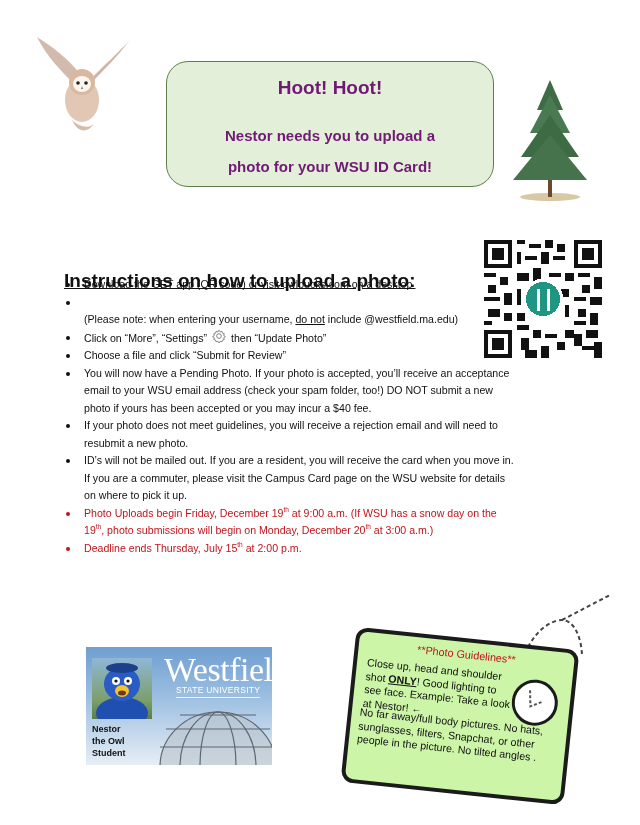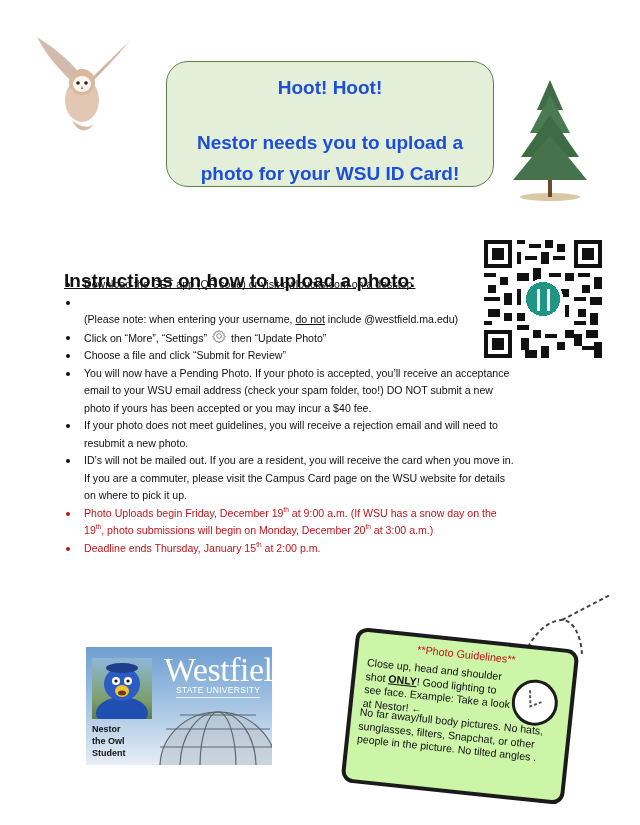--- a/index.html
+++ b/index.html
@@ -5,24 +5,24 @@
   html, body { margin: 0; padding: 0; background: #ffffff; }
   body { width: 640px; height: 825px; position: relative; overflow: hidden;
          font-family: "Liberation Sans", "DejaVu Sans", sans-serif; color: #111; }
 
   
   .owl { position: absolute; left: 32px; top: 32px; width: 100px; height: 110px; }
   .tree { position: absolute; left: 505px; top: 75px; width: 90px; height: 130px; }
   .hero-box {
     position: absolute; left: 166px; top: 61px; width: 326px; height: 124px;
     background: #e3efd8; border: 1.5px solid #5f7f4a; border-radius: 22px;
-    text-align: center; color: #1d4ed8; font-weight: bold;
+    text-align: center; color: #701a75; font-weight: bold;
   }
   .hero-box .l1 { font-size: 19px; margin-top: 15px; }
-  .hero-box .l2 { font-size: 19px; margin-top: 28px; line-height: 31px; }
+  .hero-box .l2 { font-size: 15px; margin-top: 21px; line-height: 31px; }
 
   
   .heading {
     position: absolute; left: 64px; top: 246px; font-size: 19px; font-weight: bold;
     text-decoration: underline; color: #111; margin-top: 24px;
   }
   .qr { position: absolute; left: 484px; top: 240px; width: 118px; height: 118px; }
   ul.steps {
     position: absolute; left: 64px; top: 276px; width: 455px;
     margin: 0; padding: 0; list-style: none; font-size: 10.6px; line-height: 17.5px;
@@ -184,21 +184,21 @@
     <span> then “Update Photo”</span>
   </li>
   <li><span>Choose a file and click “Submit for Review”</span></li>
   <li><span>You will now have a Pending Photo.  If your photo is accepted, you’ll receive an acceptance email to your WSU email address (check your spam folder, too!)   DO NOT submit a new photo if yours has been accepted or you may incur a $40 fee.</span></li>
   <li><span>If your photo does not meet guidelines, you will receive a rejection email and will need to resubmit a new photo.</span></li>
   <li><span>ID’s will not be mailed out. If you are a resident, you will receive the card when you move in. If you are a commuter, please visit the Campus Card page on the WSU website for details on where to pick it up.</span></li>
   <li class="red">
     <span>Photo Uploads begin Friday, December 19</span><sup>th</sup><span> at 9:00 a.m. (If WSU has a snow day on the 19</span><sup>th</sup><span>, photo submissions will begin on Monday, December 20</span><sup>th</sup><span> at 3:00 a.m.)</span>
   </li>
   <li class="red">
-    <span>Deadline ends Thursday, January 15</span><sup>th</sup><span> at 2:00 p.m.</span>
+    <span>Deadline ends Thursday, July 15</span><sup>th</sup><span> at 2:00 p.m.</span>
   </li>
 </ul>
 
 <div class="idcard">
   <svg class="globe" viewBox="0 0 120 90">
     <ellipse cx="60" cy="70" rx="58" ry="55" fill="#b9c3cc" opacity="0.6"></ellipse>
     <g fill="none" stroke="#5d6770" stroke-width="1.2">
       <ellipse cx="60" cy="70" rx="58" ry="55"></ellipse>
       <ellipse cx="60" cy="70" rx="38" ry="55"></ellipse>
       <ellipse cx="60" cy="70" rx="18" ry="55"></ellipse>

